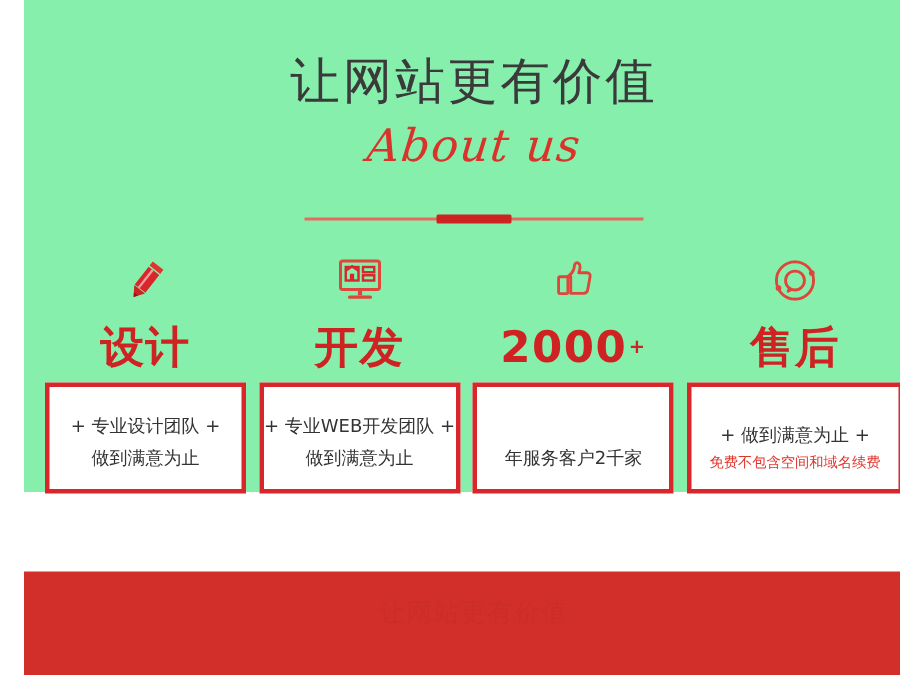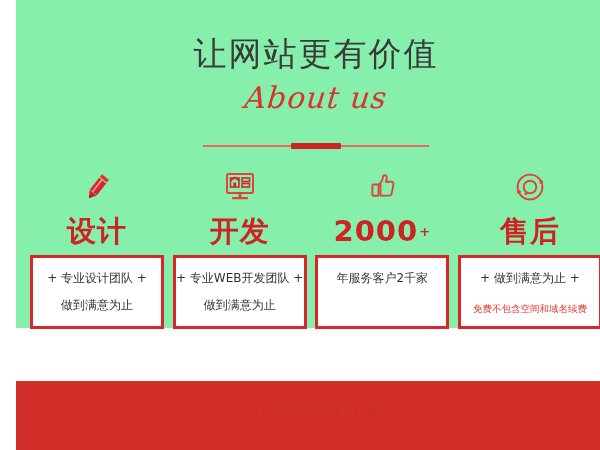--- a/index.html
+++ b/index.html
@@ -129,21 +129,21 @@
     margin-top: 3px;
     width: 100%;
     box-sizing: border-box;
     border: 3px solid #d9262a;
     background: #ffffff;
     padding: 10px 4px 10px 4px;
     min-height: 74px;
     display: flex;
     flex-direction: column;
     align-items: center;
-    justify-content: space-between;
+    justify-content: flex-end;
   }
   .info-line {
     font-size: 12px;
     line-height: 21px;
     color: #333333;
     white-space: nowrap;
     text-align: center;
     font-family: "DejaVu Sans", "Liberation Sans", sans-serif;
   }
   .info-note {

